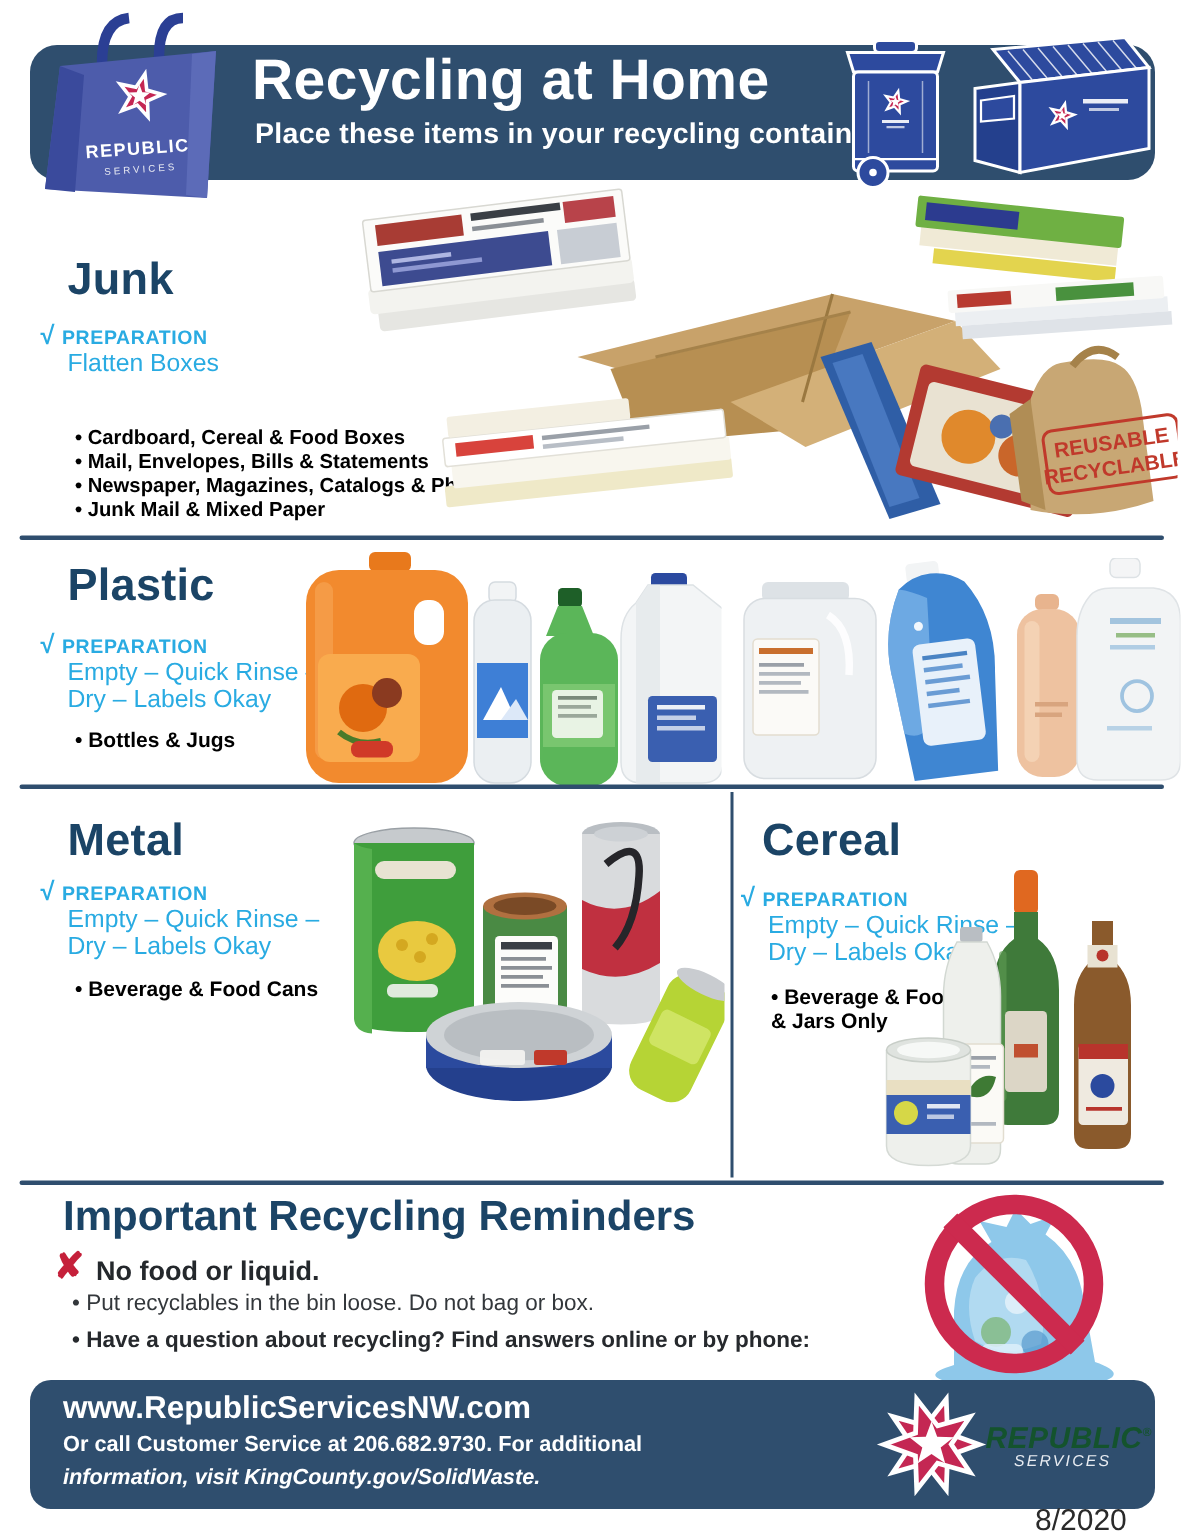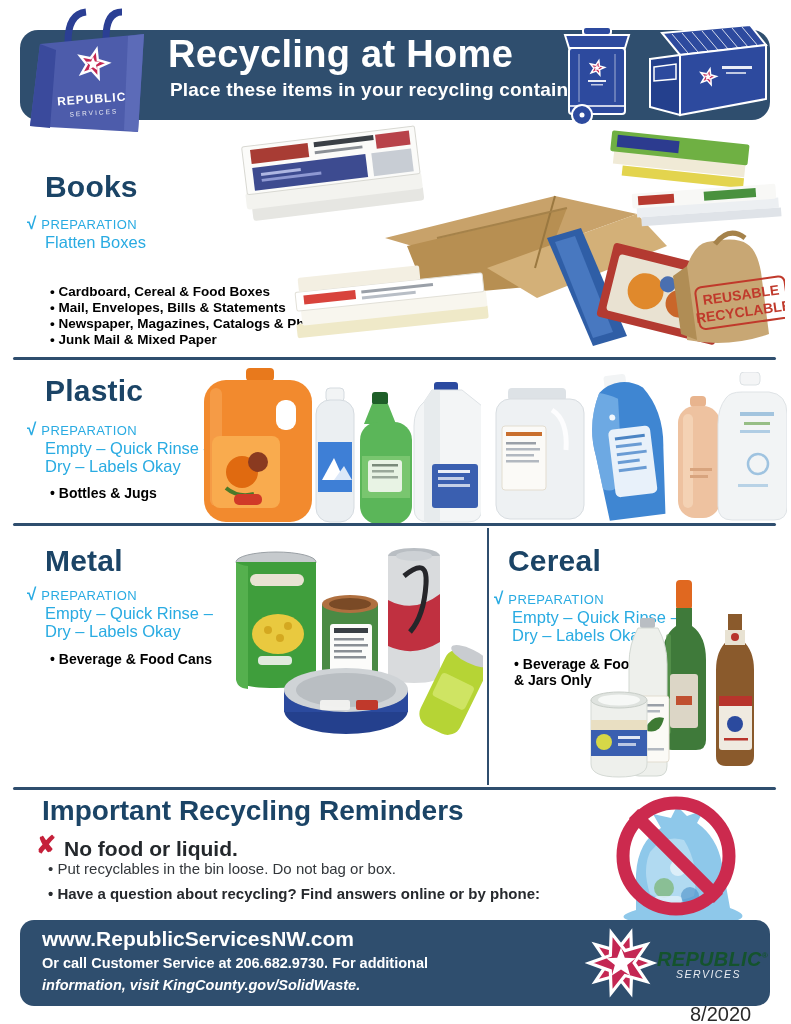--- a/index.html
+++ b/index.html
@@ -11,34 +11,34 @@
   .band { background:#2F4E6E; }
   .header-band { left:20px; top:30px; width:750px; height:90px; border-radius:18px; }
   .page-title { left:168px; top:33px; font-size:38px; font-weight:800; color:#fff; letter-spacing:.3px; }
   .page-subtitle { left:170px; top:79px; font-size:19px; font-weight:700; color:#fff; letter-spacing:.2px; }
 
   .sec-title { position:absolute; font-size:30px; font-weight:800; color:#1B4466; letter-spacing:.2px; }
 
   .prep { position:absolute; }
   .prep-head { display:flex; align-items:baseline; gap:5px; }
   .check { color:#29ABE2; font-size:17px; font-weight:700; }
-  .prep-label { color:#29ABE2; font-size:13px; font-weight:400; letter-spacing:.4px; }
+  .prep-label { color:#29ABE2; font-size:13px; font-weight:700; letter-spacing:.4px; }
   .prep-line { margin-left:18px; color:#29ABE2; font-size:16.5px; line-height:17.5px; font-weight:500; }
 
   ul.bul { position:absolute; list-style:none; }
   ul.bul li { font-size:13.5px; font-weight:700; color:#000000; line-height:16px; }
   ul.bul li::before { content:"• "; }
   ul.bul.big li { font-size:14px; line-height:16px; }
 
   .hline { position:absolute; left:13px; width:763px; height:3px; background:#2F4E6E; border-radius:2px; }
   .vline { position:absolute; left:487px; top:528px; width:2px; height:257px; background:#2F4E6E; }
 
   .rem-title { font-size:28px; font-weight:800; color:#1B4466; }
   .x-mark { font-size:24px; font-weight:800; color:#C5203A; line-height:1; }
-  .no-rule { font-size:21px; font-weight:800; color:#24282C; }
+  .no-rule { font-size:18px; font-weight:800; color:#24282C; }
   .rem-li { font-size:15px; color:#33373B; }
   .rem-li::before { content:"• "; }
   .rem-li.bold { font-weight:700; color:#26292D; }
 
   .foot-band { left:20px; top:920px; width:750px; height:86px; border-radius:14px; }
   .website { left:42px; top:927px; font-size:21px; font-weight:800; color:#fff; }
   .foot-line { left:42px; font-size:14.5px; font-weight:700; color:#fff; }
   .brand { left:657px; top:948px; font-size:20px; font-weight:800; font-style:italic; color:#14532d; letter-spacing:.3px; }
   .brand sup { font-size:8px; }
   .brand-sub { left:676px; top:968px; font-size:10.5px; font-style:italic; color:#E8ECF2; letter-spacing:1.5px; }
@@ -99,21 +99,21 @@
     <polygon points="12,48 34,45 34,60 12,62" fill="#2D4A9E" stroke="#fff" stroke-width="1.5"></polygon>
     <polygon points="38,36 124,26 124,80 38,96" fill="#2D4A9E" stroke="#fff" stroke-width="2"></polygon>
     <g transform="translate(66,58) scale(0.52)">
       <use href="#star5" fill="#C42753" stroke="#fff" stroke-width="3" transform="rotate(14)"></use>
       <use href="#star5" fill="#fff" transform="scale(0.5)"></use>
     </g>
     <rect x="80" y="47" width="30" height="3" fill="#fff" opacity=".9"></rect>
     <rect x="84" y="53" width="20" height="2" fill="#fff" opacity=".7"></rect>
   </svg>
 
-  <div class="sec-title" style="left:45px; top:170px;">Books</div>
+  <div class="sec-title" style="left:45px; top:170px;">Junk</div>
 
   <div class="prep" style="left:27px; top:214px;">
     <div class="prep-head">
       <span class="check">√</span>
       <span class="prep-label">PREPARATION</span>
     </div>
     <div class="prep-line">Flatten Boxes</div>
   </div>
 
   <ul class="bul" style="left:50px; top:284px;">

